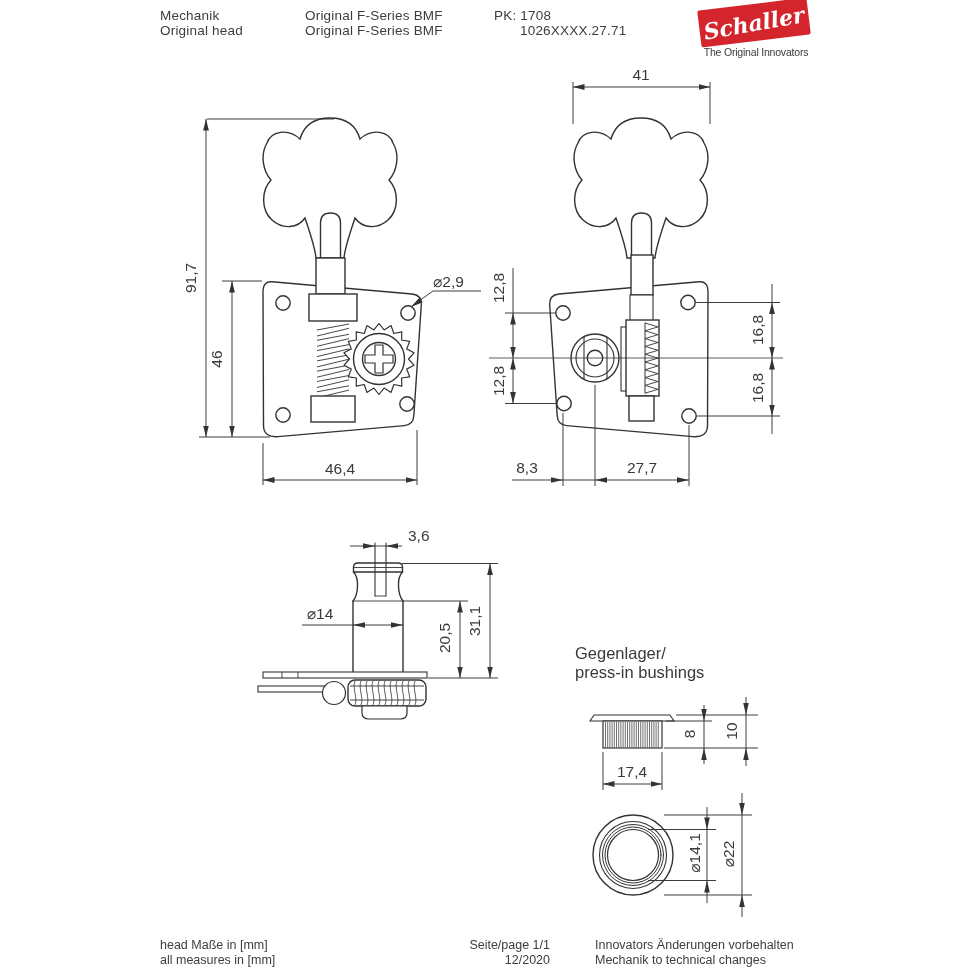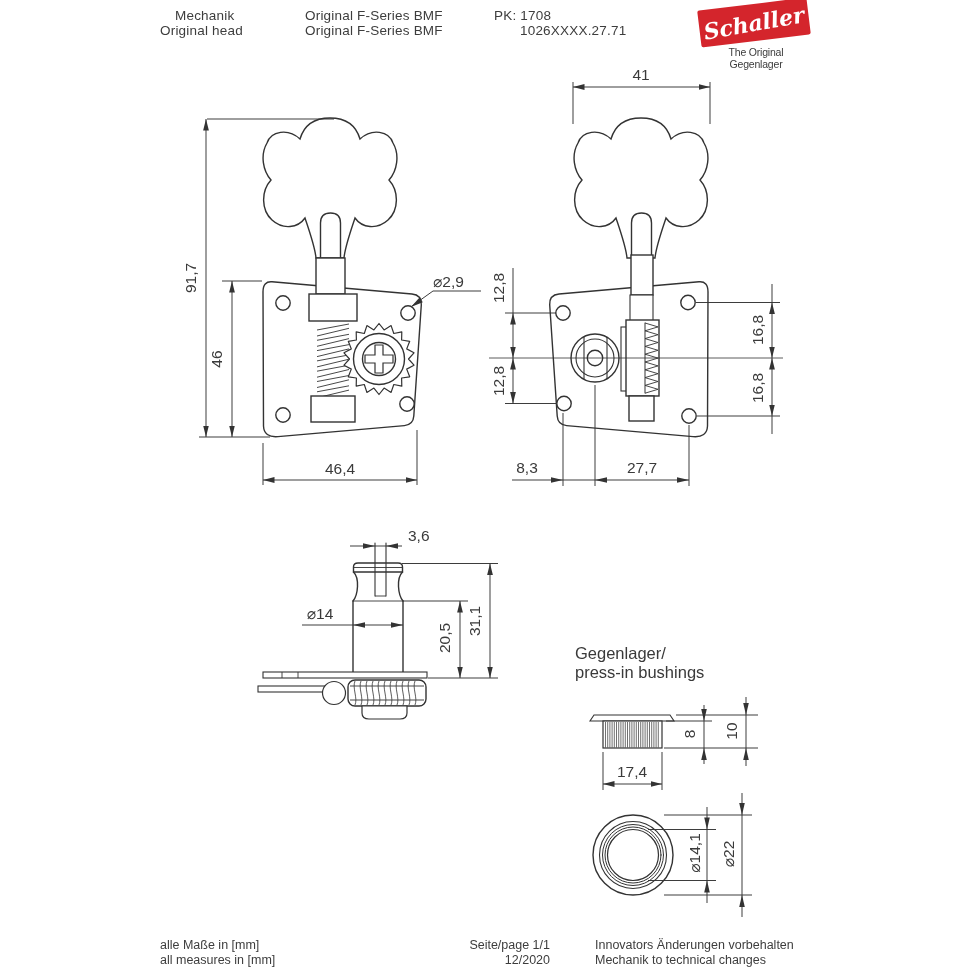--- a/index.html
+++ b/index.html
@@ -16,31 +16,31 @@
   .obj{stroke:#333;stroke-width:1.4;fill:none;stroke-linecap:round;}
   .objf{stroke:#333;stroke-width:1.4;fill:#fff;}
   .thin{stroke:#333;stroke-width:.9;fill:none;}
   .dim{stroke:#333;stroke-width:.95;fill:none;}
   .arr{fill:#333;stroke:none;}
   .cen{text-anchor:middle;}
 </style>
 </head>
 <body>
 
-<div class="abs htxt" style="left:175px;top:8px">Mechanik</div>
+<div class="abs htxt" style="left:160px;top:8px">Mechanik</div>
 <div class="abs htxt" style="left:160px;top:23px">Original head</div>
 <div class="abs htxt" style="left:305px;top:8px">Original F-Series BMF</div>
 <div class="abs htxt" style="left:305px;top:23px">Original F-Series BMF</div>
 <div class="abs htxt" style="left:494px;top:8px">PK: 1708</div>
 <div class="abs htxt" style="left:520px;top:23px">1026XXXX.27.71</div>
 
 <div class="logo" style="background: rgb(212, 37, 44);">
   <span class="brand">Schaller</span>
 </div>
-<div class="tagline">The Original Gegenlager</div>
+<div class="tagline">The Original Innovators</div>
 
 <svg width="979" height="979" viewBox="0 0 979 979">
   <defs>
     <marker id="ar" viewBox="0 0 12 8" refX="11.5" refY="4" markerWidth="12" markerHeight="8" orient="auto-start-reverse" markerUnits="userSpaceOnUse">
       <path d="M11.5,4 L0,1.1 L0,6.9 Z" fill="#333"></path>
     </marker>
   </defs>
 
   <g>
     <path id="keyP" class="objf" d="M300,139 C305,122 317,118 330,118 C343,118 355,122 360,139 C372,128 389,131 393,143 C400,155 397,171 389,180 C399,191 399,210 388,220 C377,230 362,228 355,218 C350,233 345,247 344,258 L316,258 C315,247 310,233 305,218 C298,228 283,230 272,220 C261,210 261,191 271,180 C263,171 260,155 267,143 C271,131 288,128 300,139 Z"></path>
@@ -205,21 +205,21 @@
     <line class="dim" x1="664" y1="815" x2="752" y2="815"></line>
     <line class="dim" x1="664" y1="895" x2="752" y2="895"></line>
     <line class="dim" x1="742" y1="793" x2="742" y2="917"></line>
     <polygon class="arr" points="742,815 739.2,803 744.8,803"></polygon>
     <polygon class="arr" points="742,895 739.2,907 744.8,907"></polygon>
     <text class="cen" transform="rotate(-90 734 854)" x="734" y="854">⌀22</text>
   </g>
 </svg>
 
 <div class="abs ftxt" style="left:160px;top:938px">
-  <div>alle Maße in [mm]</div>
+  <div>head Maße in [mm]</div>
   <div>all measures in [mm]</div>
 </div>
 <div class="abs ftxt" style="left:380px;top:938px;width:170px;text-align:right">
   <div>Seite/page 1/1</div>
   <div>12/2020</div>
 </div>
 <div class="abs ftxt" style="left:595px;top:938px">
   <div>Innovators Änderungen vorbehalten</div>
   <div>Mechanik to technical changes</div>
 </div>

